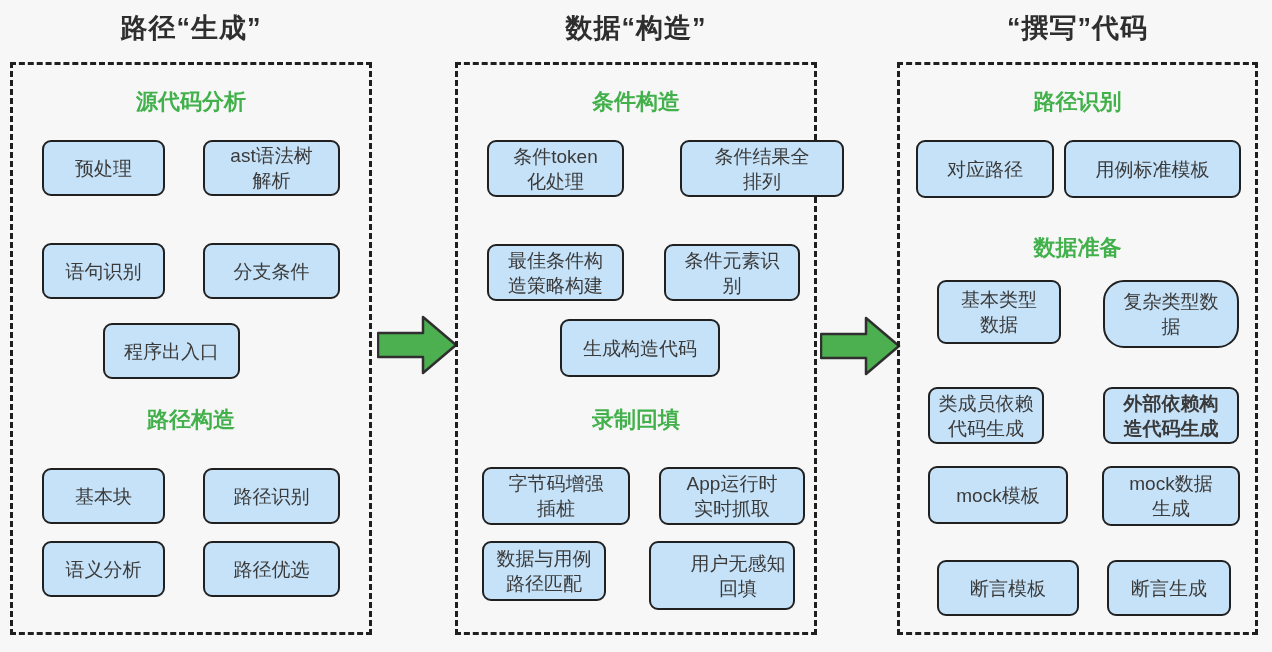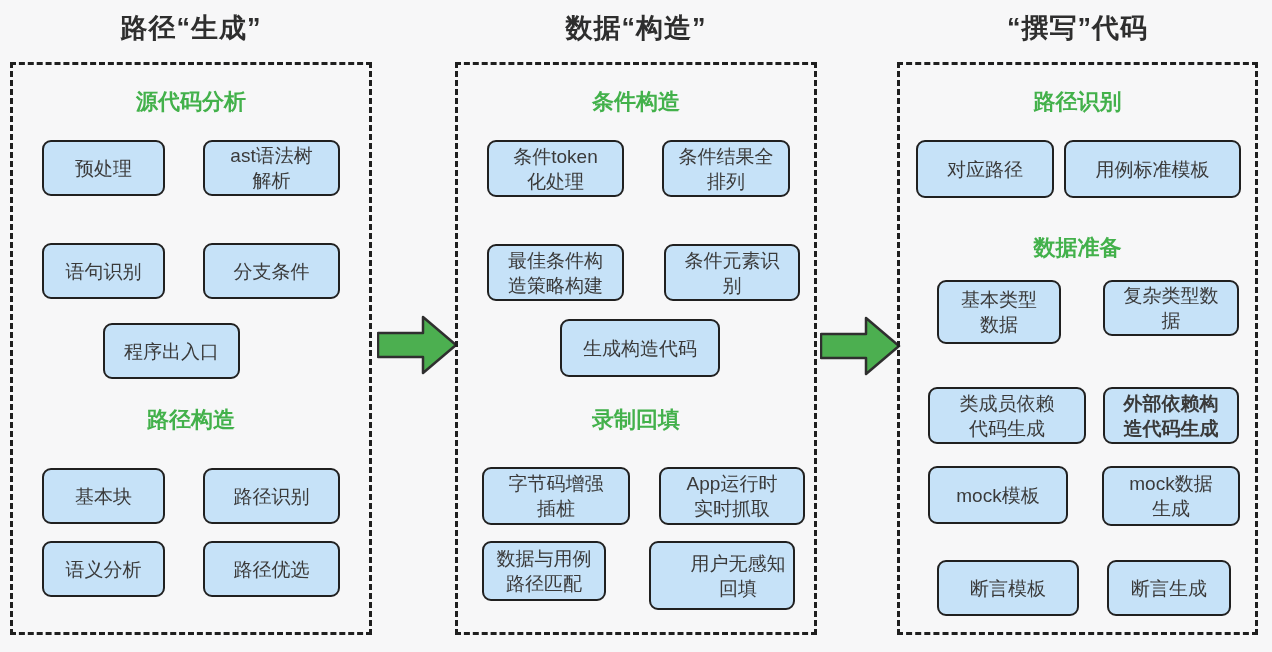--- a/index.html
+++ b/index.html
@@ -51,21 +51,21 @@
 </div>
 
 <svg class="arrow" style="left:377px; top:314px;" viewBox="0 0 82 62">
   <polygon points="1,19 46,19 46,3 79,31 46,59 46,43 1,43" fill="#4caf50" stroke="#2f2f2f" stroke-width="2.5" stroke-linejoin="round"></polygon>
 </svg>
 
 <div class="panel" style="left:455px;">
   <div class="sec-header" style="top:22px;">条件构造</div>
   <div class="box" style="left:29px; top:75px; width:137px; height:57px;">条件token
 化处理</div>
-  <div class="box" style="left:204px; top:75px; width:128px; height:57px;">条件结果全
+  <div class="box" style="left:222px; top:75px; width:164px; height:57px;">条件结果全
 排列</div>
   <div class="box" style="left:29px; top:179px; width:137px; height:57px;">最佳条件构
 造策略构建</div>
   <div class="box" style="left:206px; top:179px; width:136px; height:57px;">条件元素识
 别</div>
   <div class="box" style="left:102px; top:254px; width:160px; height:58px;">生成构造代码</div>
   <div class="sec-header" style="top:340px;">录制回填</div>
   <div class="box" style="left:24px; top:402px; width:148px; height:58px;">字节码增强
 插桩</div>
   <div class="box" style="left:201px; top:402px; width:146px; height:58px;">App运行时
@@ -80,23 +80,23 @@
   <polygon points="1,19 46,19 46,3 79,31 46,59 46,43 1,43" fill="#4caf50" stroke="#2f2f2f" stroke-width="2.5" stroke-linejoin="round"></polygon>
 </svg>
 
 <div class="panel" style="left:897px; width:361px;">
   <div class="sec-header" style="top:22px;">路径识别</div>
   <div class="box" style="left:16px; top:75px; width:138px; height:58px;">对应路径</div>
   <div class="box" style="left:164px; top:75px; width:177px; height:58px;">用例标准模板</div>
   <div class="sec-header" style="top:168px;">数据准备</div>
   <div class="box" style="left:37px; top:215px; width:124px; height:64px;">基本类型
 数据</div>
-  <div class="box" style="left:203px; top:215px; width:136px; height:56px;">复杂类型数
+  <div class="box" style="left:203px; top:215px; width:136px; height:68px;border-radius:21px;">复杂类型数
 据</div>
-  <div class="box" style="left:28px; top:322px; width:158px; height:57px;">类成员依赖
+  <div class="box" style="left:28px; top:322px; width:116px; height:57px;">类成员依赖
 代码生成</div>
   <div class="box" style="left:203px; top:322px; width:136px; height:57px;font-weight:bold;">外部依赖构
 造代码生成</div>
   <div class="box" style="left:28px; top:401px; width:140px; height:58px;">mock模板</div>
   <div class="box" style="left:202px; top:401px; width:138px; height:60px;">mock数据
 生成</div>
   <div class="box" style="left:37px; top:495px; width:142px; height:56px;">断言模板</div>
   <div class="box" style="left:207px; top:495px; width:124px; height:56px;">断言生成</div>
 </div>
 

